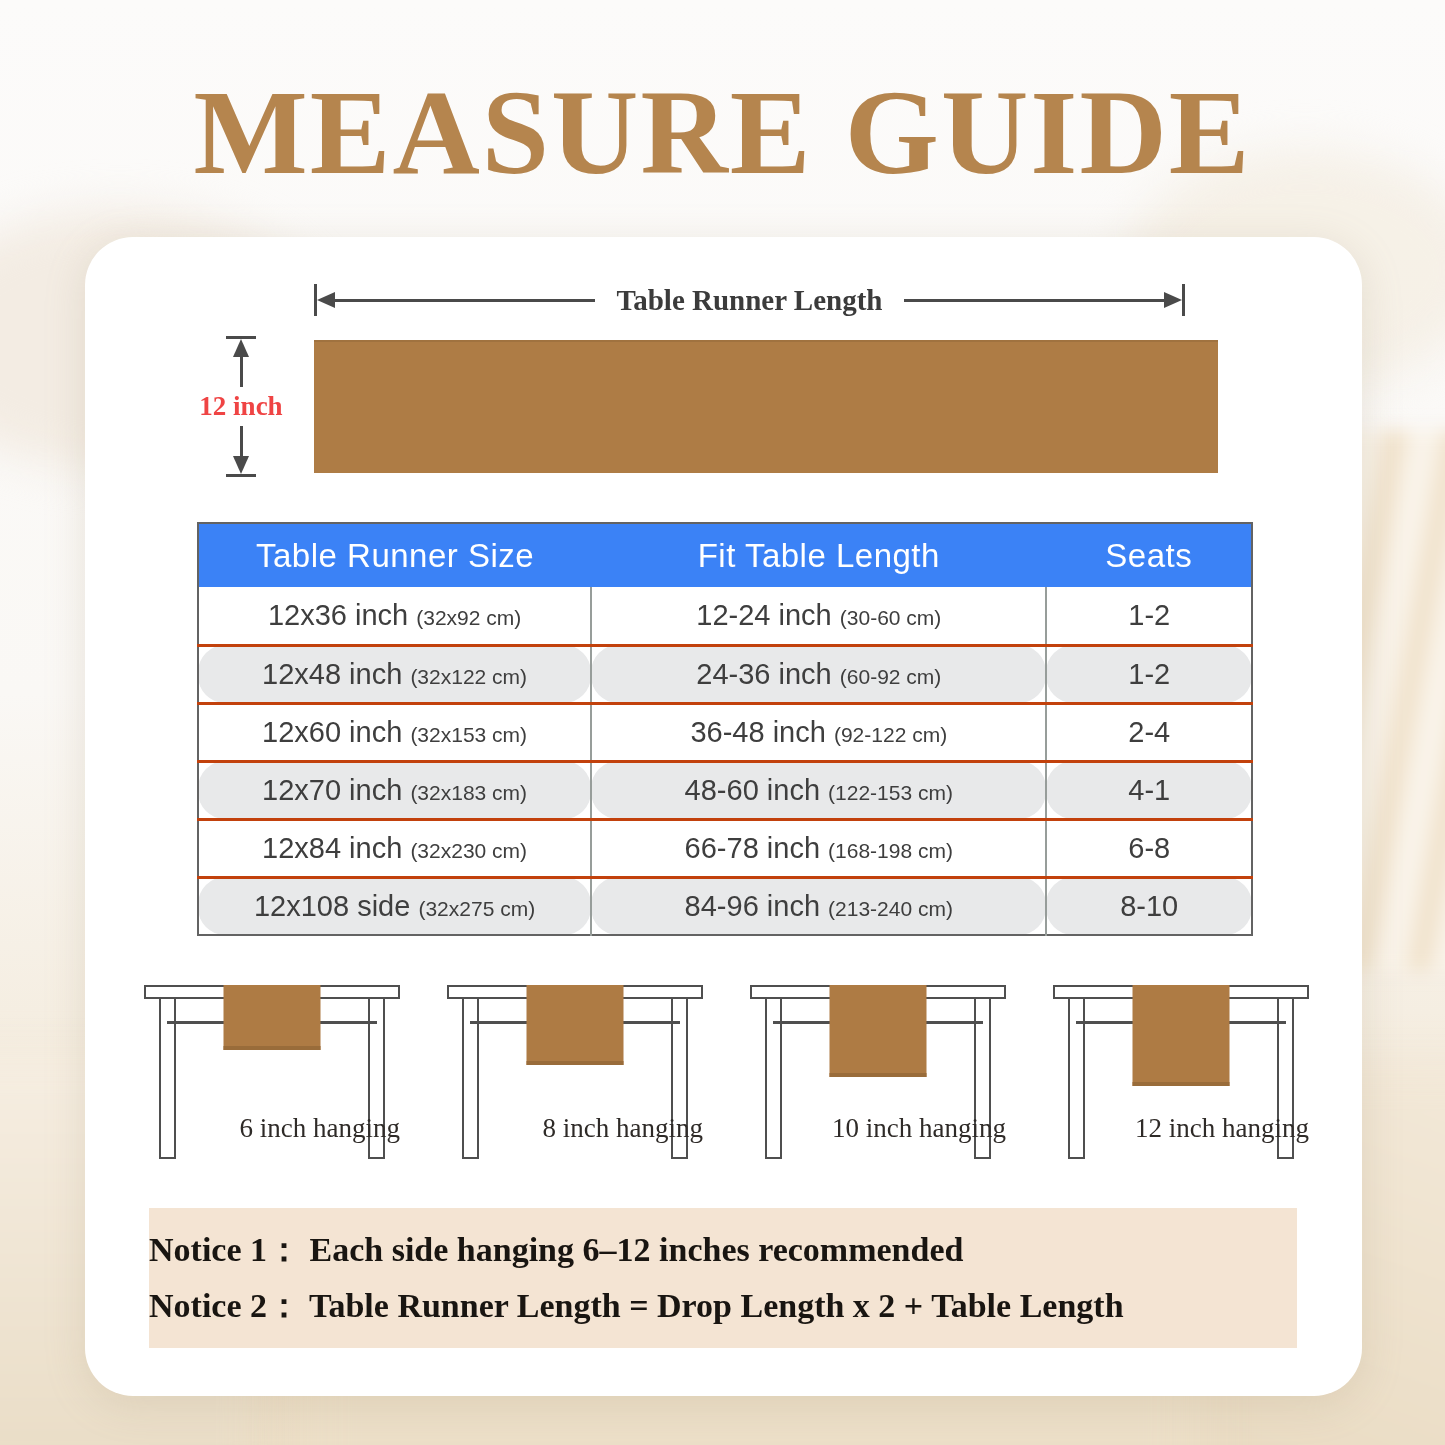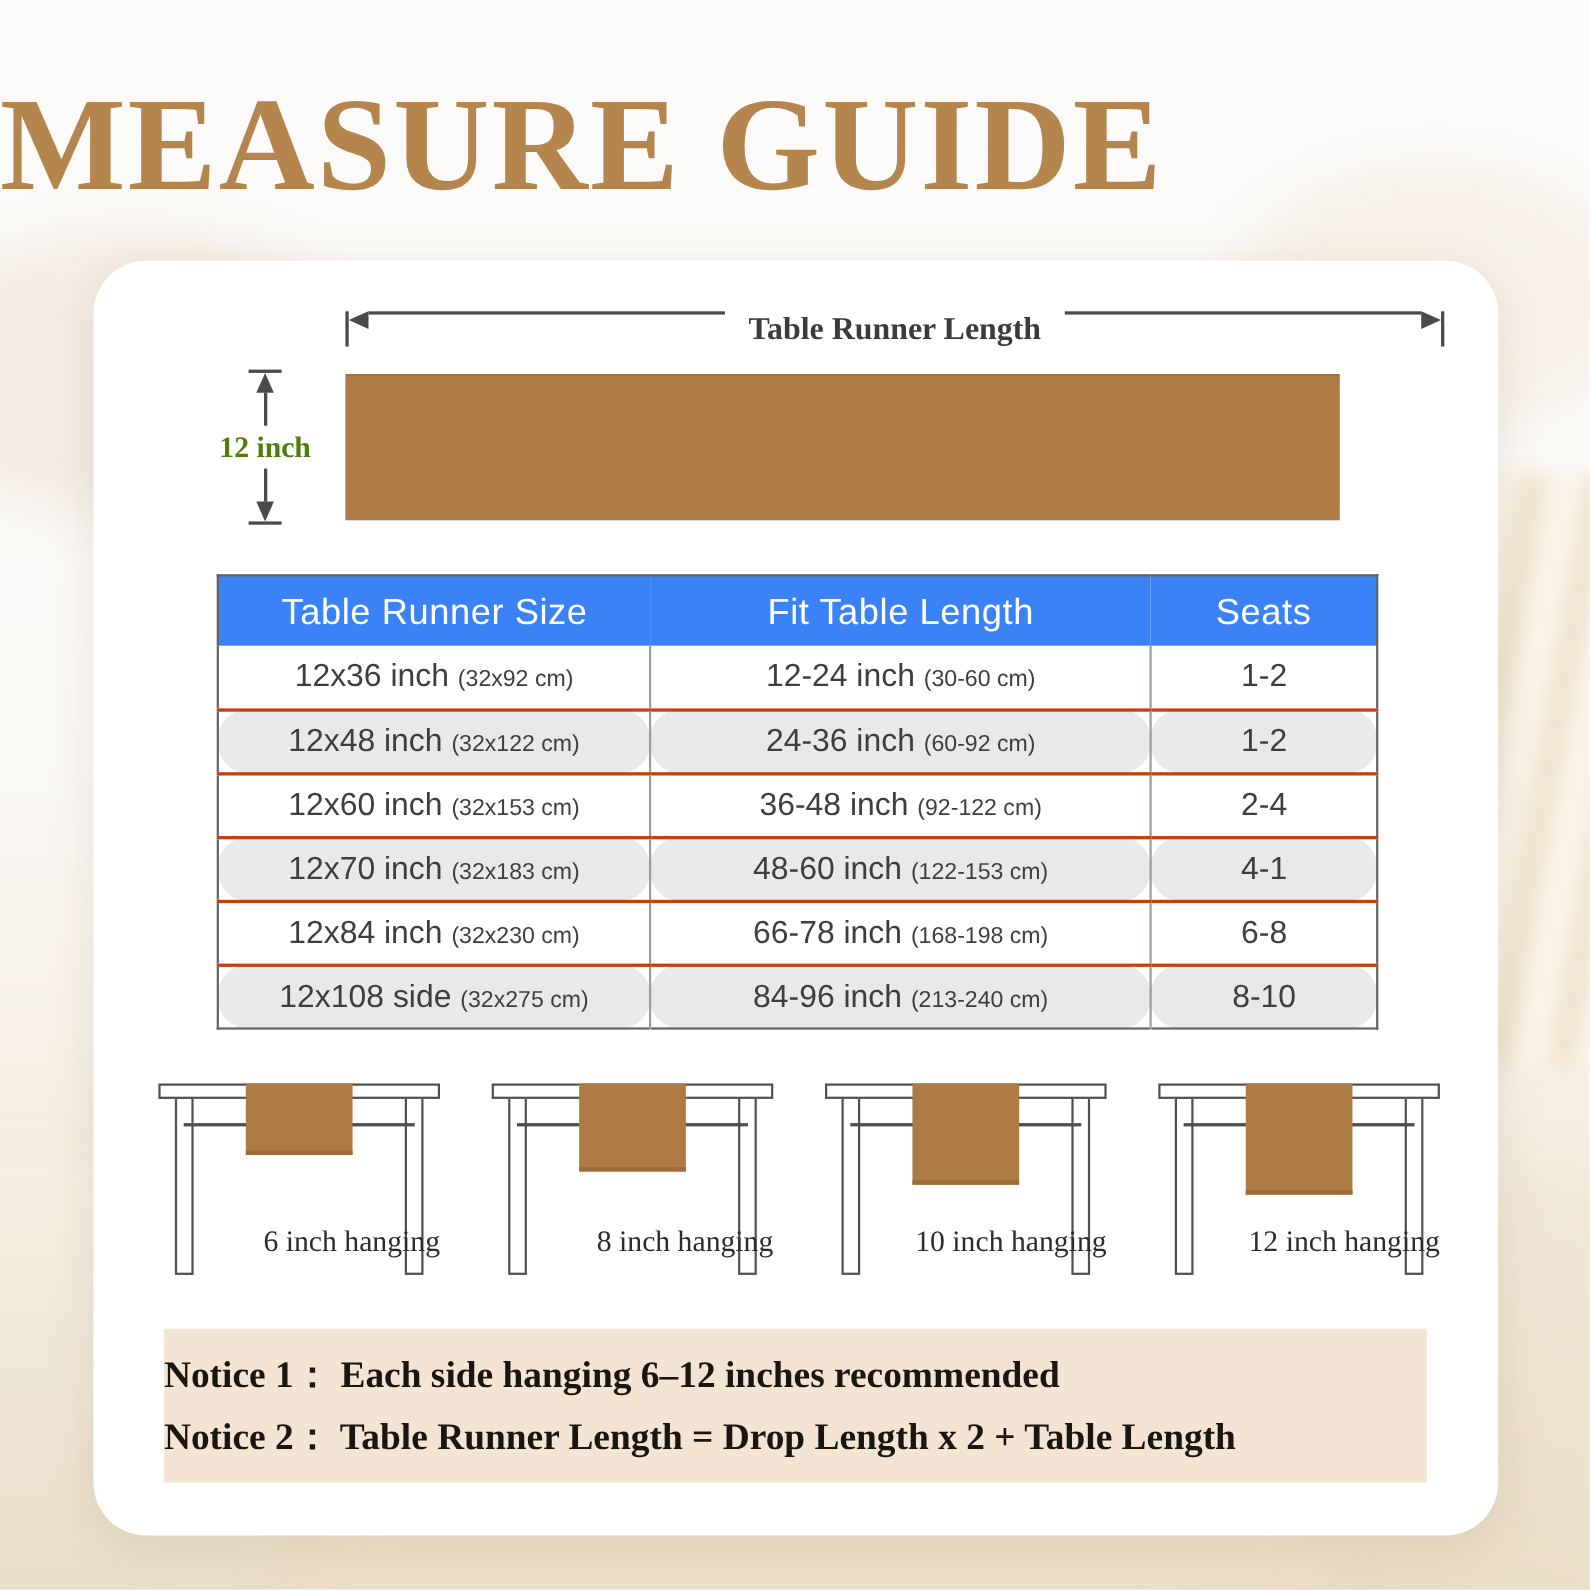--- a/index.html
+++ b/index.html
@@ -19,42 +19,42 @@
   #chair-right { position:absolute; right:-30px; top:430px; width:150px; height:540px;
     background:repeating-linear-gradient(100deg,#f1e3cd 0 24px,#f9f3e9 24px 58px); filter:blur(9px); }
   #floor-right { position:absolute; right:-60px; bottom:-50px; width:430px; height:430px;
     background:linear-gradient(200deg,#f3e9d9,#e8d9bf); filter:blur(18px); }
   #chair-left { position:absolute; left:-70px; bottom:-40px; width:330px; height:430px;
     background:linear-gradient(180deg,#f6eee2,#e9dcc5); filter:blur(18px); }
   #table-bottom { position:absolute; left:300px; bottom:-70px; width:900px; height:220px;
     background:#ecdfc8; filter:blur(26px); }
 
   
-  #title { position:absolute; top:72px; left:0; width:100%; text-align:left;
+  #title { position:absolute; top:72px; left:0; width:100%; text-align:center;
     font-weight:bold; font-size:121px; letter-spacing:2px; line-height:1; color:#b5854e; }
 
   
   #card { position:absolute; left:85px; top:237px; width:1277px; height:1159px;
     background:#ffffff; border-radius:48px; box-shadow:0 8px 40px rgba(170,150,120,.22); }
 
   
-  #h-arrow { position:absolute; left:229px; top:46px; width:999px; height:34px;
-    display:flex; align-items:flex-start; color:#3b3b3b; }
+  #h-arrow { position:absolute; left:229px; top:46px; width:871px; height:34px;
+    display:flex; align-items:center; color:#3b3b3b; }
   .tickv { width:3px; height:32px; background:#4a4a4a; }
   .ah { width:0; height:0; border-top:8px solid transparent; border-bottom:8px solid transparent; }
   .ah.left  { border-right:18px solid #4a4a4a; }
   .ah.right { border-left:18px solid #4a4a4a; }
   .hline { flex:1; height:3px; background:#4a4a4a; }
   #h-arrow .lbl { font-size:29px; font-weight:bold; padding:0 22px; white-space:nowrap; }
 
   #runner-rect { position:absolute; left:229px; top:103px; width:904px; height:133px;
     background:#ae7c45; border-top:2px solid rgba(0,0,0,.08); }
 
   #v-arrow { position:absolute; left:99px; top:99px; width:114px; height:141px;
-    display:flex; flex-direction:column; align-items:center; color:#4d7c0f; }
+    display:flex; flex-direction:column; align-items:center; color:#ef4444; }
   .tickh { height:3px; width:30px; background:#4a4a4a; }
   .av { width:0; height:0; border-left:8px solid transparent; border-right:8px solid transparent; }
   .av.up   { border-bottom:18px solid #4a4a4a; }
   .av.down { border-top:18px solid #4a4a4a; }
   .vline { width:3px; flex:1; background:#4a4a4a; }
   #v-arrow .lbl { font-size:27px; font-weight:bold; padding:4px 0; white-space:nowrap; }
 
   
   #chart { position:absolute; left:112px; top:285px; width:1056px;
     border-collapse:collapse; font-family:"Liberation Sans", sans-serif;

